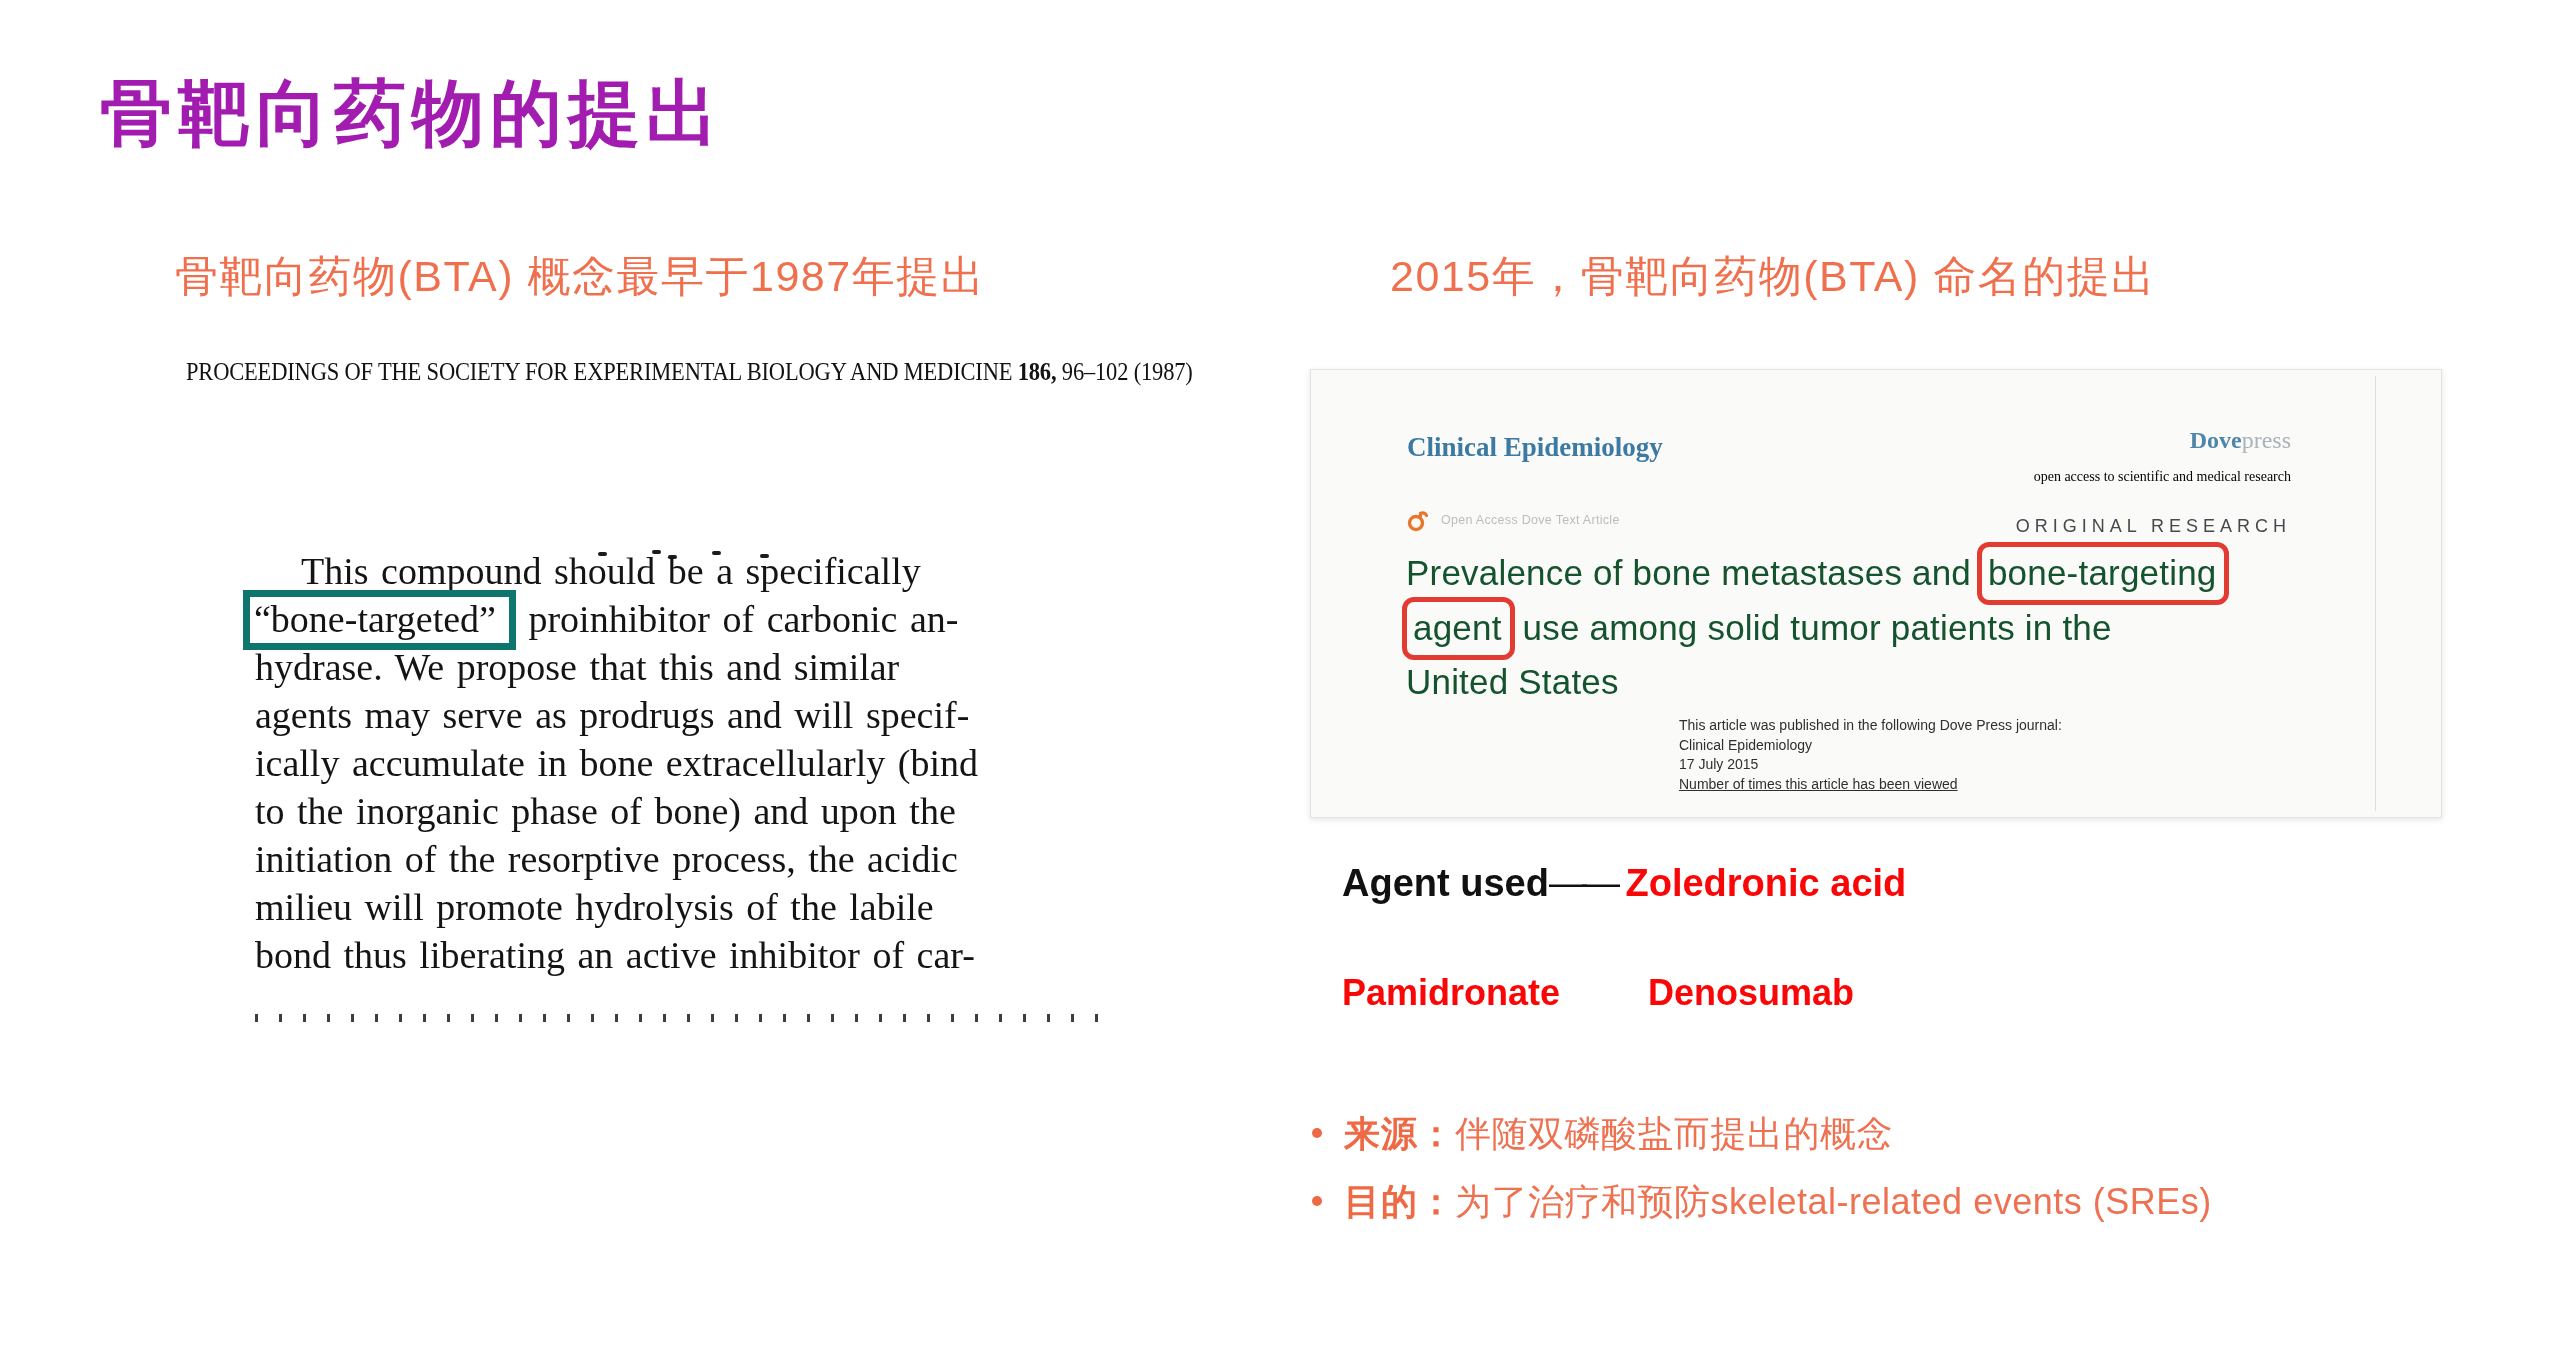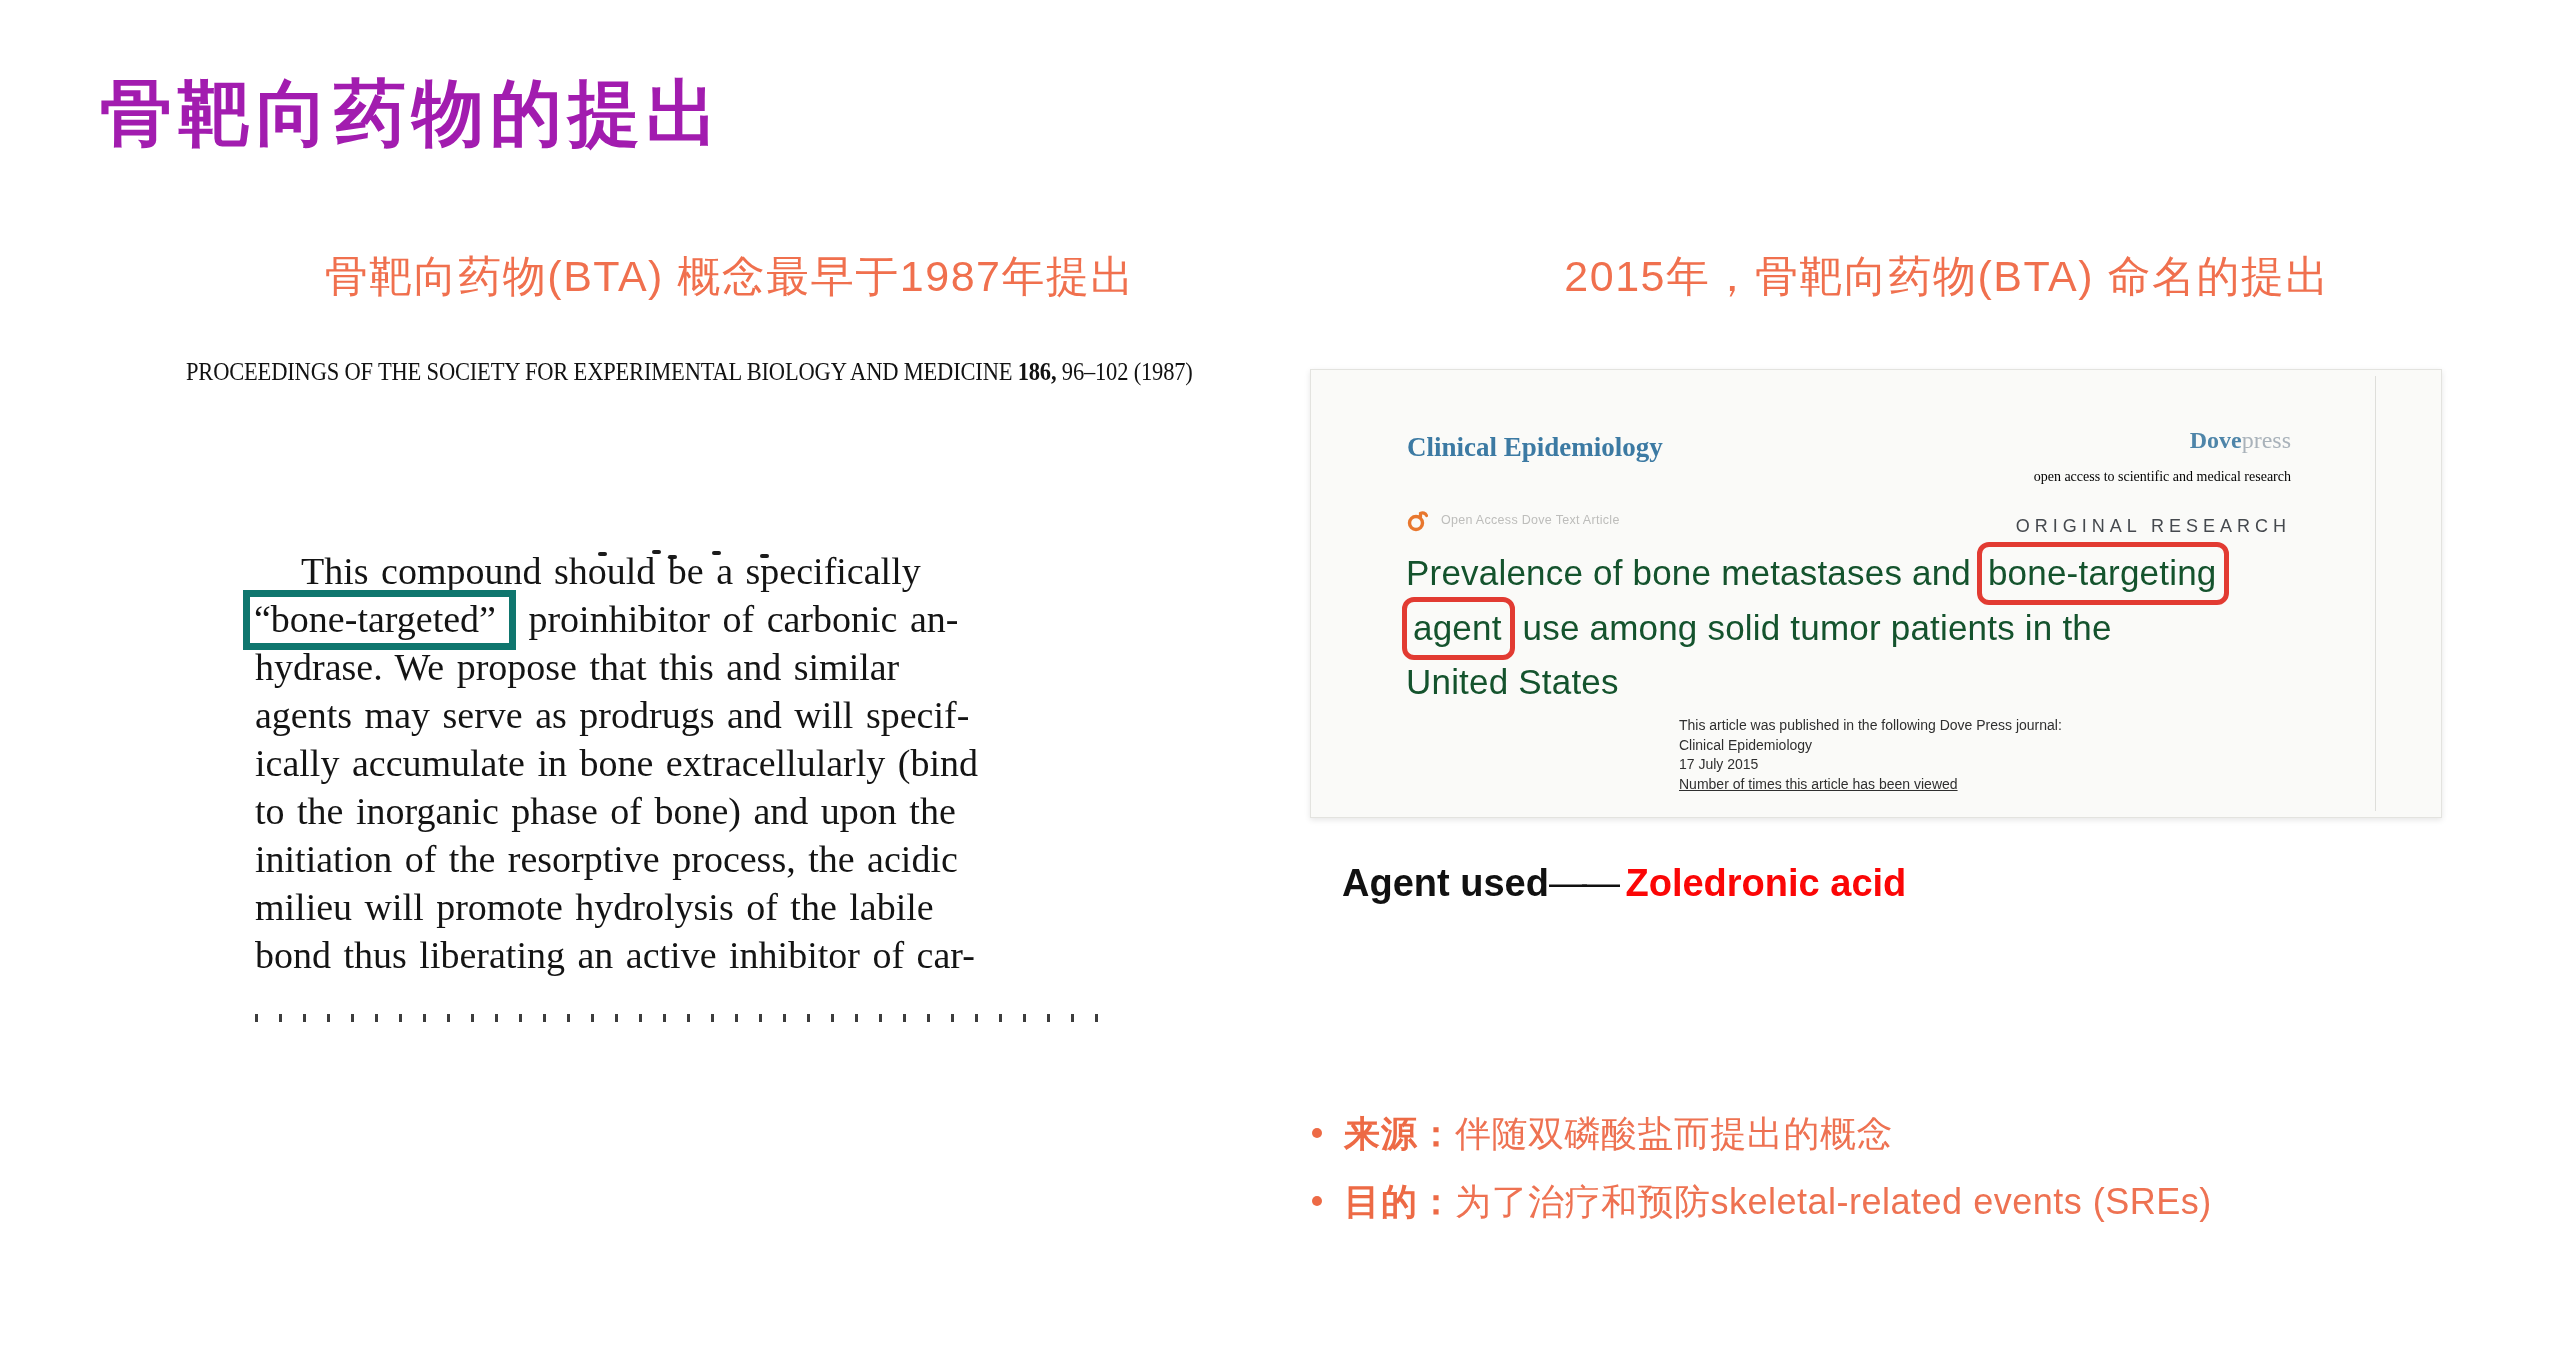--- a/index.html
+++ b/index.html
@@ -5,21 +5,21 @@
   html,body{margin:0;padding:0;background:#fff;}
   .slide{position:relative;width:2560px;height:1347px;background:#ffffff;overflow:hidden;
          font-family:"Liberation Sans",sans-serif;}
 
   
   .main-title{position:absolute;left:100px;top:74px;font-size:72px;font-weight:700;
               letter-spacing:6px;color:#a21caf;line-height:1.1;}
 
   
   .col-header{position:absolute;top:248px;font-size:43px;color:#F0704E;letter-spacing:1.5px;
-              text-align:right;white-space:nowrap;}
+              text-align:left;white-space:nowrap;}
   .col-header.left{left:175px;width:960px;}
   .col-header.right{left:1390px;width:940px;}
 
   
   .journal-line{position:absolute;left:186px;top:358px;font-family:"Liberation Serif",serif;
                 font-size:25px;color:#121212;white-space:nowrap;transform:scaleX(0.9);
                 transform-origin:left top;letter-spacing:-0.2px;}
   .journal-line .vol{font-weight:700;}
 
   .excerpt-text{position:absolute;left:255px;top:547px;width:880px;margin:0;
@@ -125,18 +125,19 @@
     <div class="pub-info">
       <div>This article was published in the following Dove Press journal:</div>
       <div>Clinical Epidemiology</div>
       <div>17 July 2015</div>
       <div class="uline">Number of times this article has been viewed</div>
     </div>
   </div>
 
   <div class="agent-line"><span>Agent used</span><span class="dash">——</span> <span class="red">Zoledronic acid</span></div>
 
+  <div class="agents-row"><span class="red">Pamidronate</span><span class="red a2">Denosumab</span></div>
 
   <div class="bullet-row b1"><span class="bdot"></span><span class="blabel">来源：</span><span class="btext">伴随双磷酸盐而提出的概念</span></div>
 
   <div class="bullet-row b2"><span class="bdot"></span><span class="blabel">目的：</span><span class="btext">为了治疗和预防skeletal-related events (SREs)</span></div>
 
 </div>
 
 </body></html>

